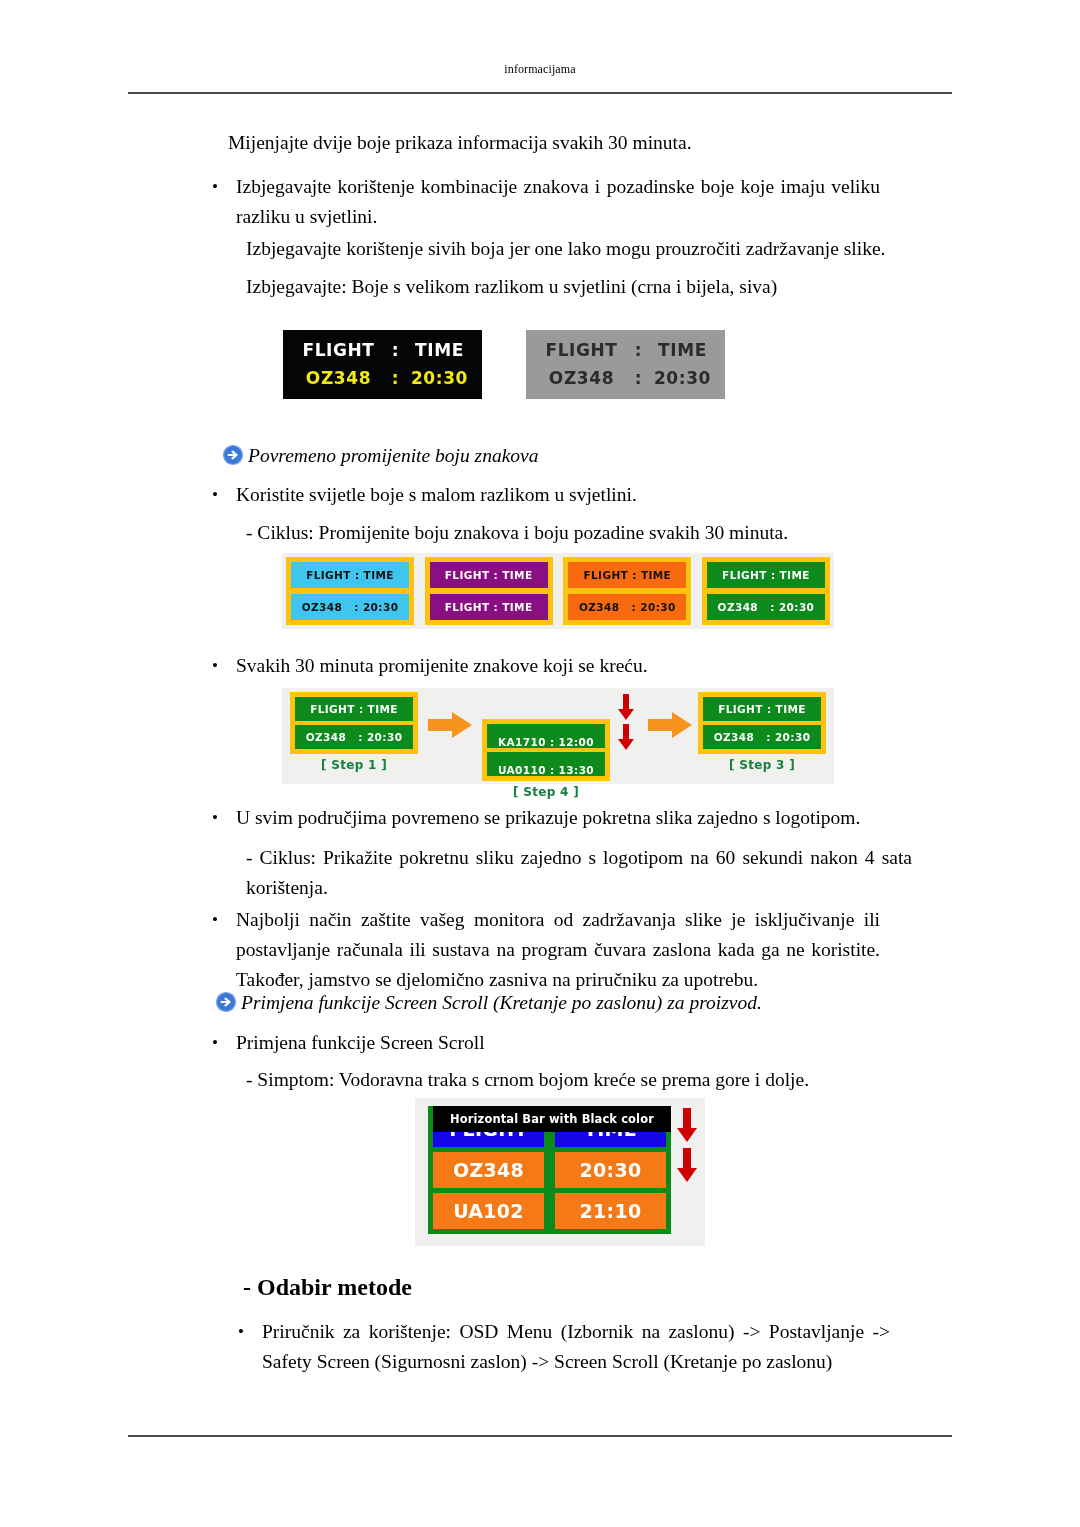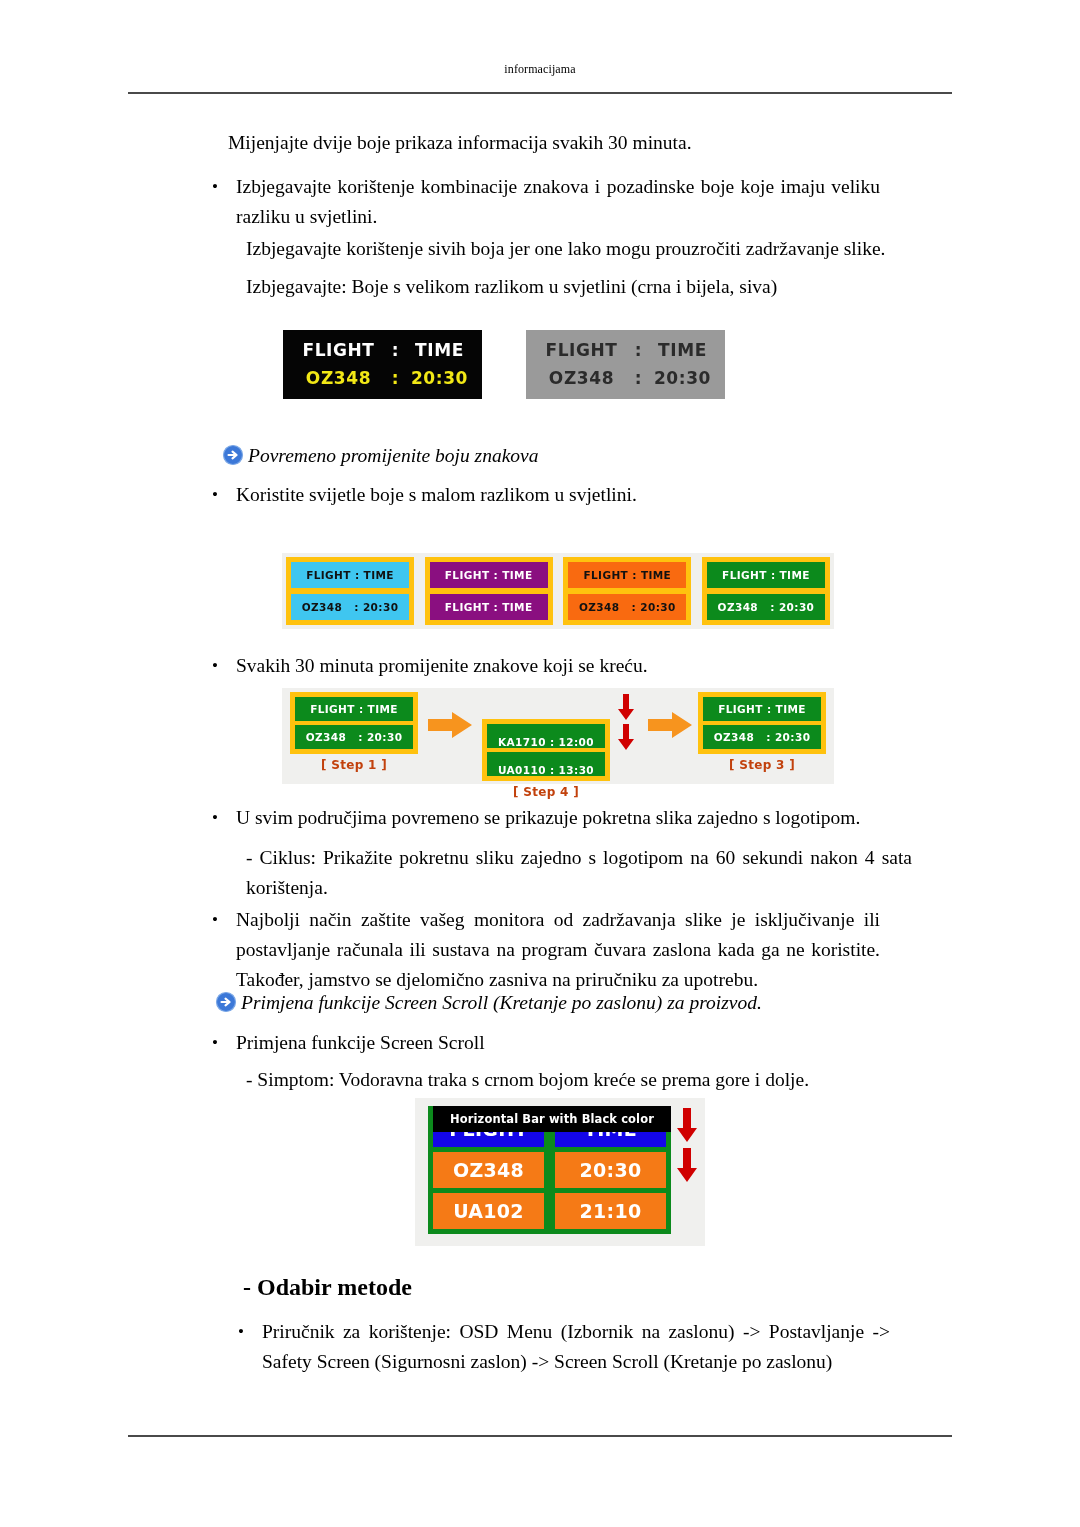--- a/index.html
+++ b/index.html
@@ -212,21 +212,21 @@
     top: -12px;
     font-size: 10.5px;
     line-height: 12px;
     text-align: center;
     white-space: pre;
   }
   .step-label {
     margin-top: 4px;
     text-align: center;
     width: 128px;
-    color: #c2410c;
+    color: #15803d;
     font-family: "DejaVu Sans", sans-serif;
     font-weight: bold;
     font-size: 12px;
     letter-spacing: .3px;
   }
   .arrow-orange {
     position: absolute;
     top: 24px;
     width: 0; height: 0;
   }
@@ -342,20 +342,21 @@
       </svg>
     </span>
     <span class="arrow-title">Povremeno promijenite boju znakova</span>
   </div>
 
   <div class="bullet-row" style="left:212px; top:480px; width:668px;">
     <span class="bullet-dot">•</span>
     <span class="bullet-text">Koristite svijetle boje s malom razlikom u svjetlini.</span>
   </div>
 
+  <div class="para" style="left:246px; top:518px; width:684px;">- Ciklus: Promijenite boju znakova i boju pozadine svakih 30 minuta.</div>
 
   <div class="fig-cycle">
     <div class="cyc cyc-cyan">
       <div class="cell">FLIGHT : TIME</div>
       <div class="cell">OZ348   : 20:30</div>
     </div>
     <div class="cyc cyc-purp">
       <div class="cell">FLIGHT : TIME</div>
       <div class="cell">FLIGHT : TIME</div>
     </div>

